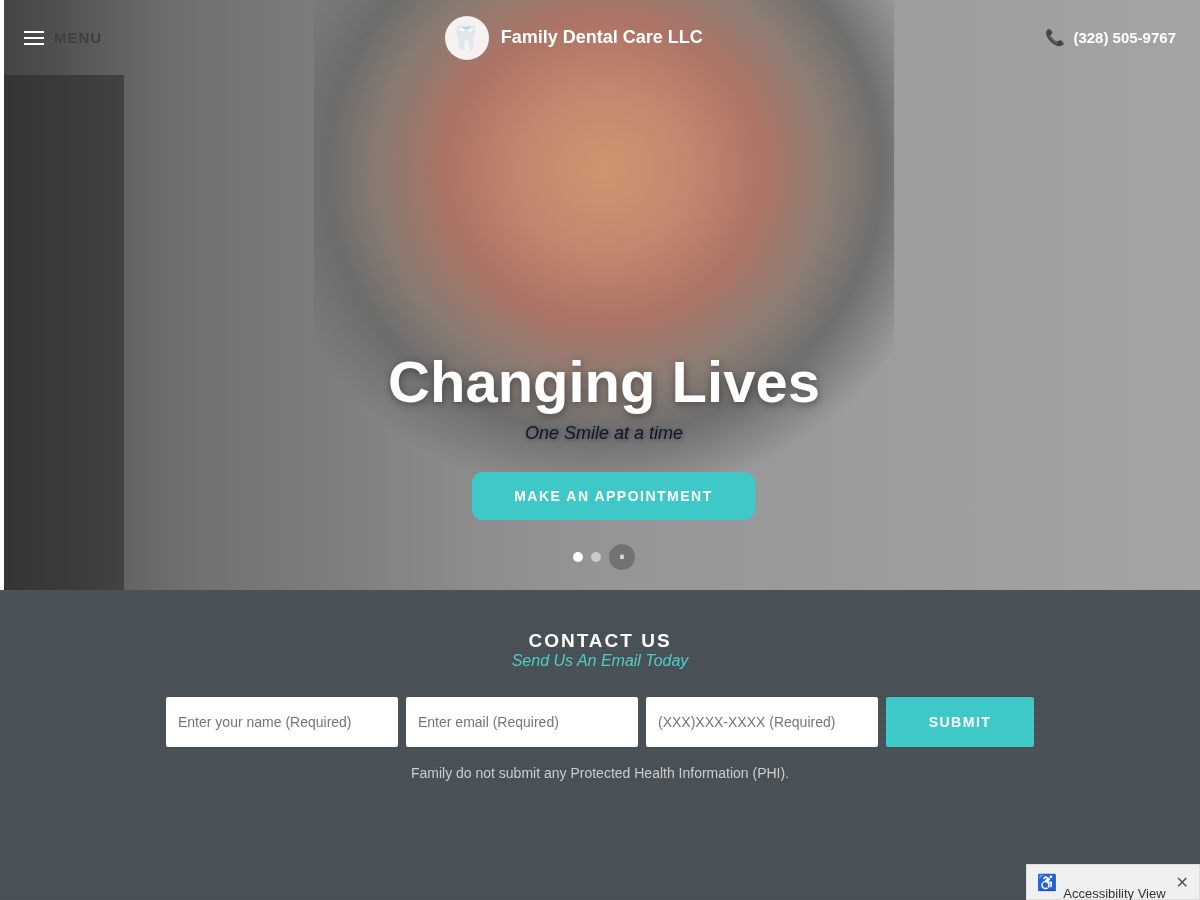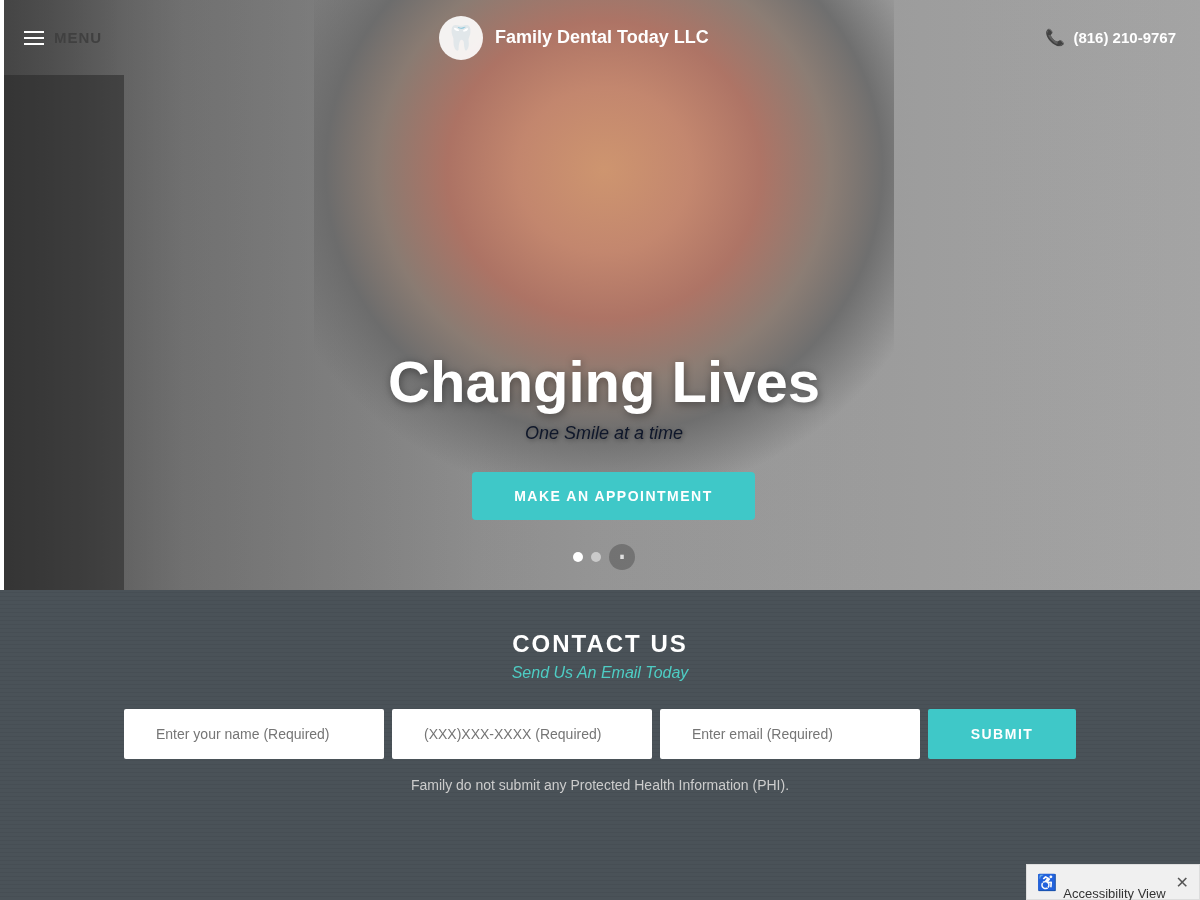--- a/index.html
+++ b/index.html
@@ -106,21 +106,21 @@
     }
     .appointment-btn {
       background: #3fc8c8;
       color: #fff;
       border: none;
       padding: 16px 42px;
       font-size: 14px;
       font-weight: bold;
       letter-spacing: 1.5px;
       cursor: pointer;
-      border-radius: 4px;
+      border-radius: 11px;
       margin-left: 19px;
     }
 
     
     .slider-controls {
       position: absolute;
       bottom: 20px;
       left: 0; right: 0;
       display: flex;
       align-items: center;
@@ -161,45 +161,44 @@
         rgba(0,0,0,0.05) 3px,
         rgba(0,0,0,0.05) 4px
       );
       display: flex;
       flex-direction: column;
       align-items: center;
       padding-top: 40px;
     }
     .contact-title {
       color: #fff;
-      font-size: 24px;
+      font-size: 19px;
       font-weight: bold;
       letter-spacing: 2px;
-      margin-bottom: 6px;
     }
     .contact-subtitle {
       color: #4ecdc4;
       font-size: 16px;
       font-style: italic;
       margin-bottom: 27px;
     }
     .contact-form {
       display: flex;
       gap: 8px;
       margin-bottom: 18px;
     }
     .contact-input {
       background: #fff;
       border: none;
       border-radius: 2px;
-      padding: 0 32px;
+      padding: 0 12px;
       height: 50px;
       font-size: 14px;
       color: #999;
-      width: 260px;
+      width: 232px;
     }
     .submit-btn {
       background: #3fc8c8;
       color: #fff;
       border: none;
       padding: 0 32px;
       height: 50px;
       font-size: 14px;
       font-weight: bold;
       letter-spacing: 1.5px;
@@ -287,36 +286,36 @@
     <div class="hamburger-icon">
       <span></span>
         <span></span>
         <span></span>
     </div>
     <span>MENU</span>
   </button>
 
   <div class="logo-area">
     <div class="tooth-icon">🦷</div>
-    <span>Family Dental Today LLC</span>
+    <span>Family Dental Care LLC</span>
   </div>
 
   <div class="phone-area">
     <span class="phone-icon">📞</span>
-    <span>(816) 210-9767</span>
+    <span>(328) 505-9767</span>
   </div>
 </div>
 
 <div class="contact-section">
   <div class="contact-title">CONTACT US</div>
   <div class="contact-subtitle">Send Us An Email Today</div>
   <div class="contact-form">
     <input class="contact-input" type="text" placeholder="Enter your name (Required)" style="">
+    <input class="contact-input" type="email" placeholder="Enter email (Required)" style="">
     <input class="contact-input" type="tel" placeholder="(XXX)XXX-XXXX (Required)" style="">
-    <input class="contact-input" type="email" placeholder="Enter email (Required)" style="">
     <button class="submit-btn">SUBMIT</button>
   </div>
   <div class="phi-notice">Family do not submit any Protected Health Information (PHI).</div>
 </div>
 
 <div class="accessibility-bar">
   <span class="accessibility-icon">♿</span>
   <span class="accessibility-label">Accessibility View</span>
   <button class="accessibility-close">✕</button>
 </div>

